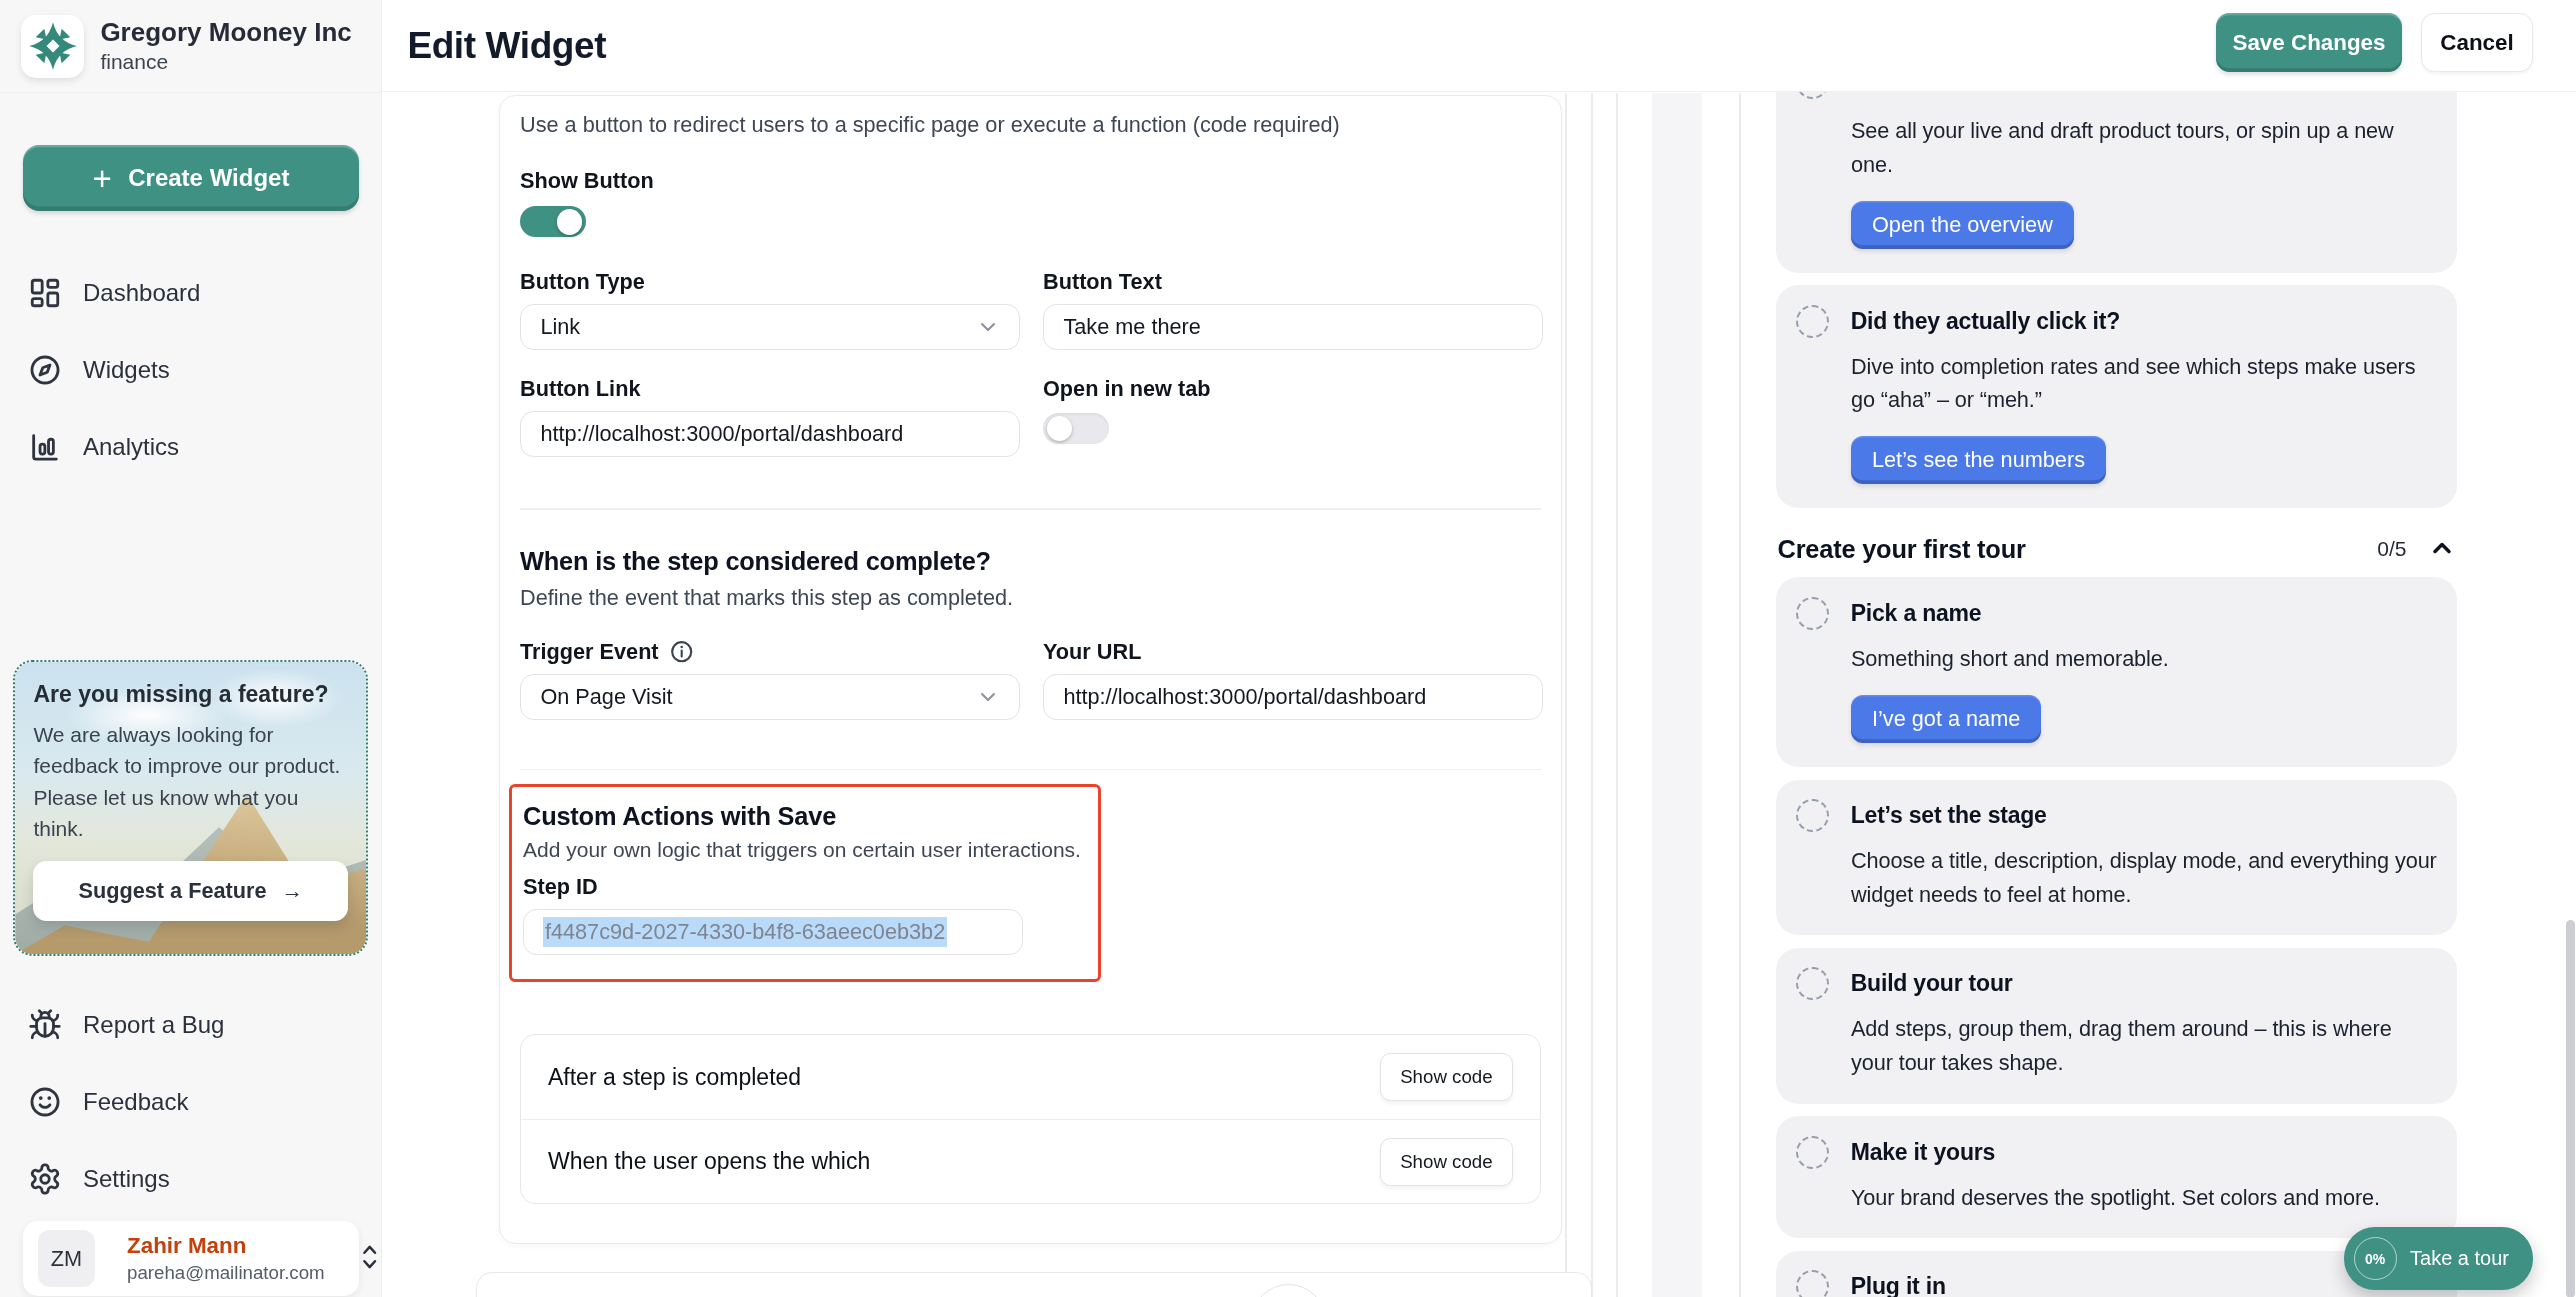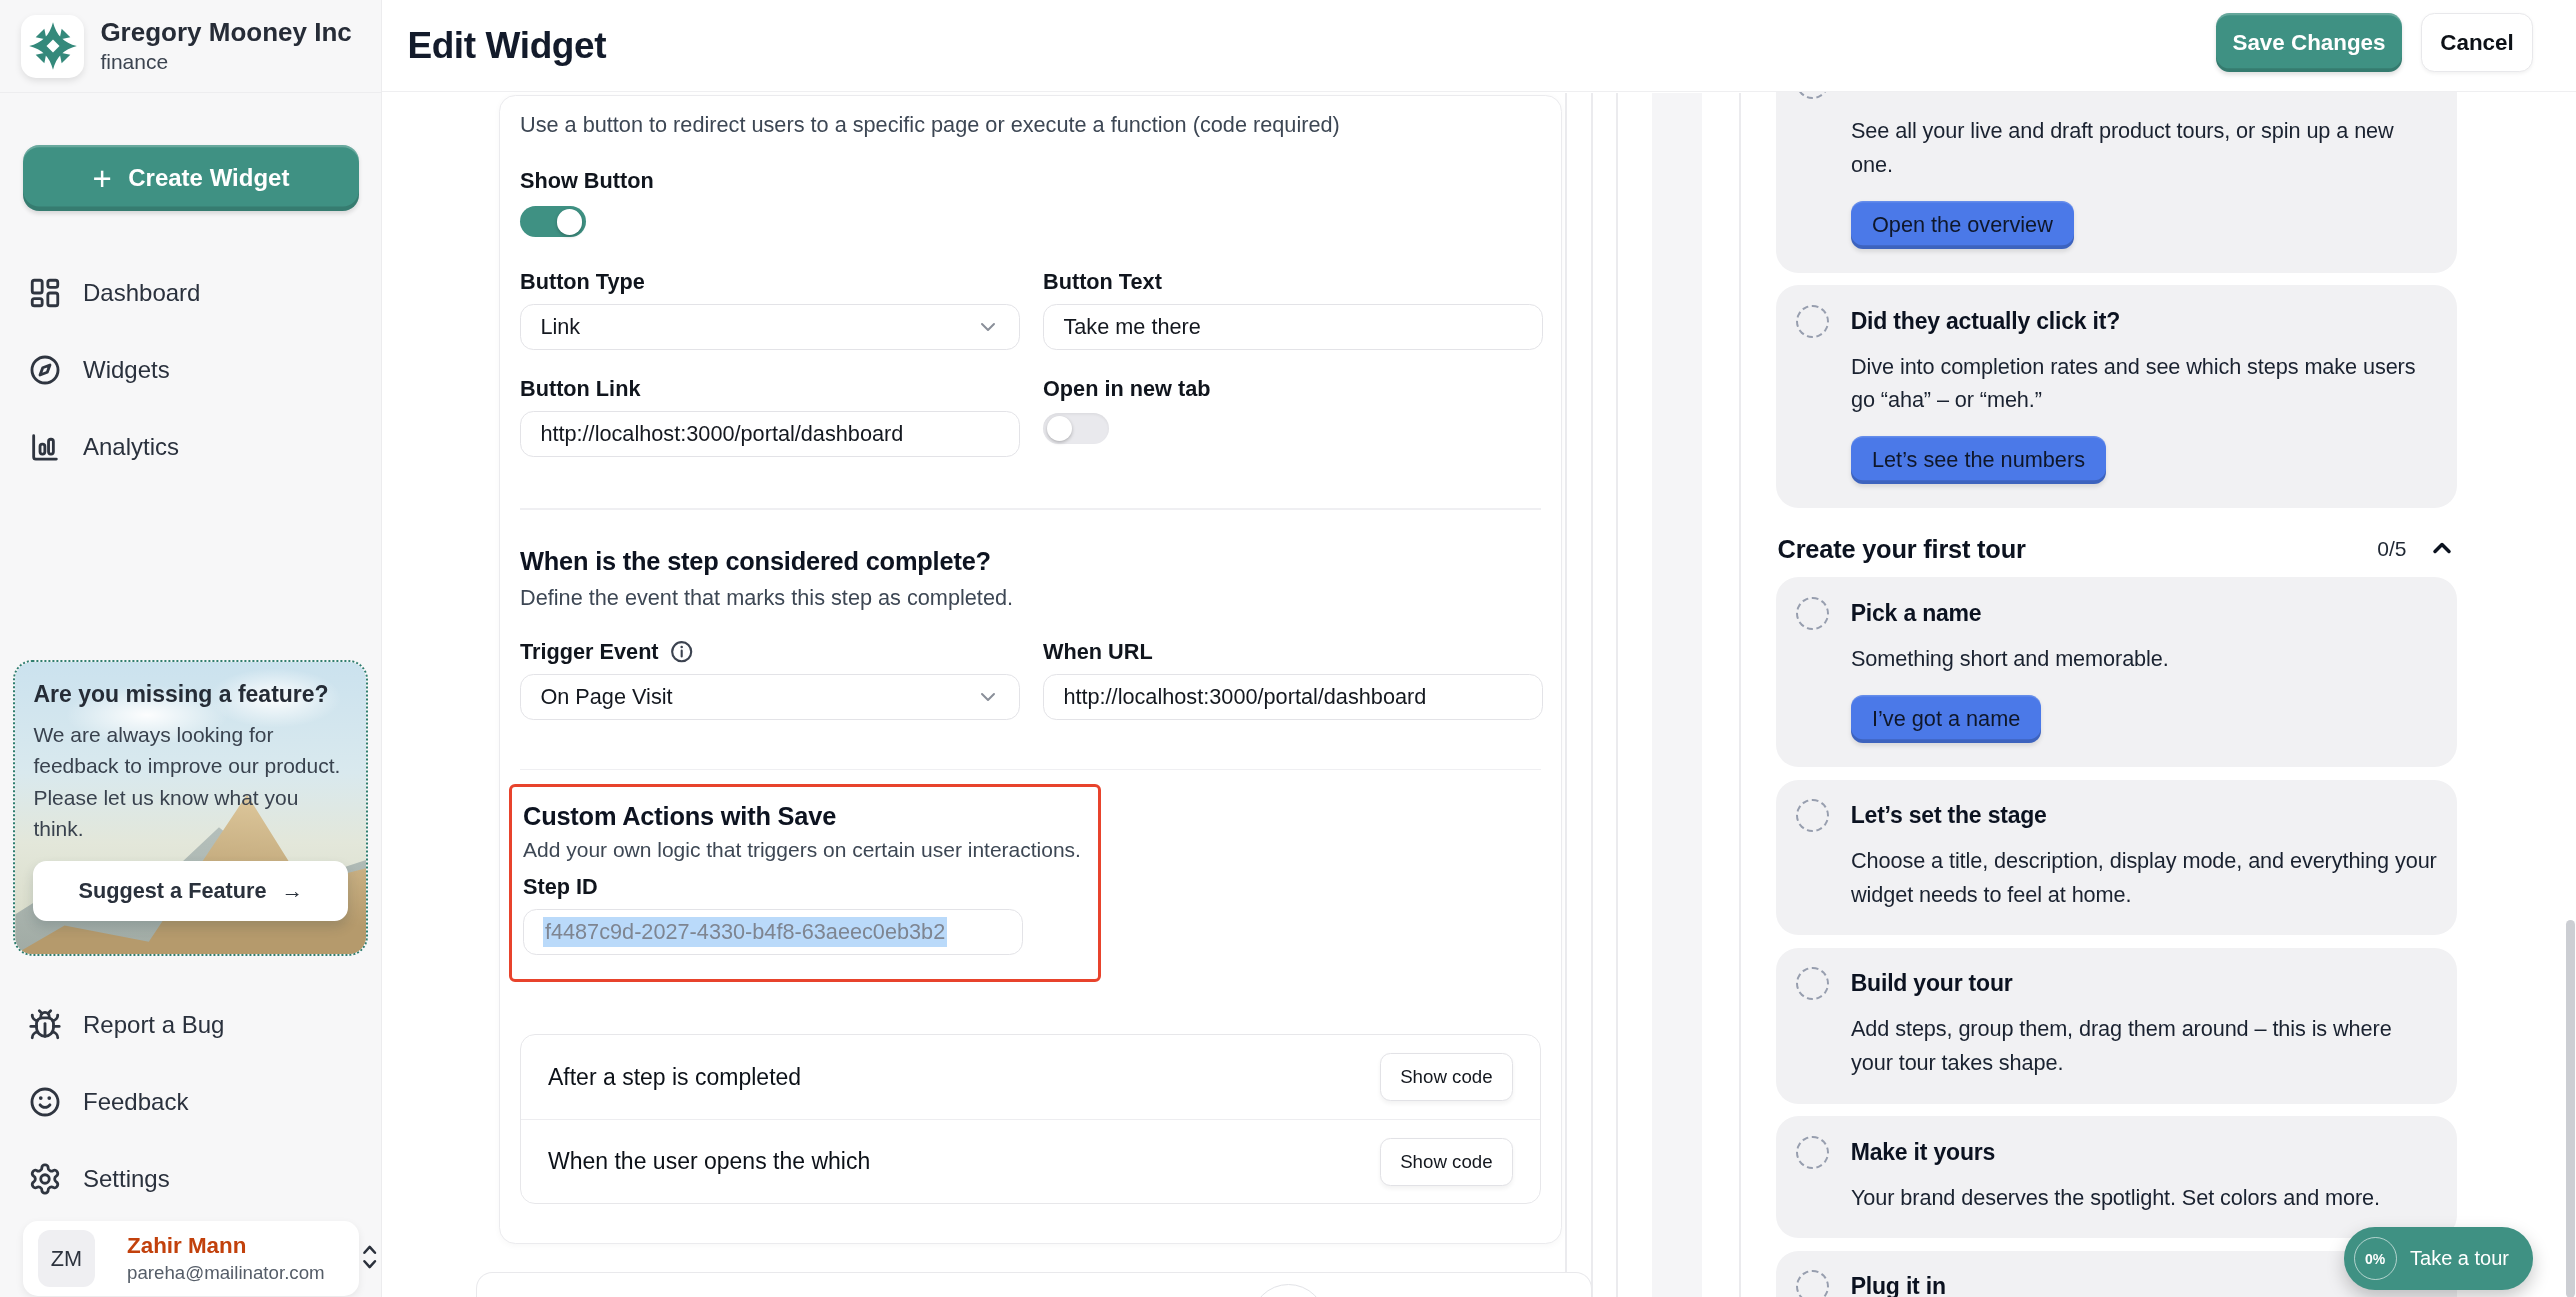--- a/index.html
+++ b/index.html
@@ -84,21 +84,21 @@
   .vline{position:absolute;top:93px;bottom:0;width:1.5px;background:#ebebee;}
   .gray-band{position:absolute;left:1652px;top:93px;bottom:0;width:50px;background:#f5f5f7;}
 
   
   .rpanel{position:absolute;left:1776px;top:63px;width:681px;z-index:1;}
   .rcard{background:#f1f1f3;border-radius:22.4px;padding:19.4px 20px 24px;margin-bottom:12.7px;}
   .rtitle-row{display:flex;align-items:center;gap:21.7px;}
   .radio{width:33px;height:33px;border:2.2px dashed #979eae;border-radius:50%;flex:none;cursor:pointer;}
   .rtitle{font-size:23px;font-weight:600;color:#0b1220;letter-spacing:-0.2px;}
   .rdesc{margin:12px 0 0 55px;font-size:21.7px;color:#1a2230;line-height:1.55;letter-spacing:-0.1px;max-width:606px;}
-  .rbtn{margin:19.4px 0 0 55px;display:inline-flex;align-items:center;height:48px;padding:0 21px;background:var(--blue);color:#0f172a;border-radius:12px;font-size:21.7px;font-weight:500;box-shadow:inset 0 1.5px 0 rgba(255,255,255,.15),inset 0 -3.7px 0 rgba(0,0,0,.18),0 2.2px 4.5px rgba(0,0,0,.1);cursor:pointer;}
+  .rbtn{margin:19.4px 0 0 55px;display:inline-flex;align-items:center;height:48px;padding:0 21px;background:var(--blue);color:#ffffff;border-radius:12px;font-size:21.7px;font-weight:500;box-shadow:inset 0 1.5px 0 rgba(255,255,255,.15),inset 0 -3.7px 0 rgba(0,0,0,.18),0 2.2px 4.5px rgba(0,0,0,.1);cursor:pointer;}
   .rheader{display:flex;align-items:center;margin:25.4px 1.5px 12.7px;}
   .rheader-title{flex:1;font-size:25.4px;font-weight:700;color:#0c1320;letter-spacing:-0.2px;}
   .rprogress{font-size:21px;color:#1f2733;margin-right:21px;}
   .rchevron svg{width:28px;height:28px;stroke:#0c1320;stroke-width:3;fill:none;stroke-linecap:round;stroke-linejoin:round;}
   .rcard.clipped{padding-top:3px;}
   .rcard.clipped .rdesc{margin-top:15px;}
 
   
   .tour-pill{position:absolute;right:43px;top:1227px;height:63px;border-radius:31px;background:var(--teal);display:flex;align-items:center;gap:13.4px;padding:0 24px 0 9.7px;box-shadow:0 7.5px 18px rgba(0,0,0,.22);z-index:7;cursor:pointer;}
   .tour-ring{width:43px;height:43px;border-radius:50%;border:1.5px solid rgba(255,255,255,.6);display:flex;align-items:center;justify-content:center;color:#fff;font-size:14px;font-weight:700;}
@@ -292,21 +292,21 @@
             </svg>
         </div>
         <div class="control select">
           <span>On Page Visit</span>
           <svg viewBox="0 0 24 24">
               <polyline points="6,9 12,15 18,9"></polyline>
             </svg>
         </div>
       </div>
       <div class="field">
-        <div class="lbl">When URL</div>
+        <div class="lbl">Your URL</div>
         <input class="control" value="http://localhost:3000/portal/dashboard" style="">
       </div>
     </div>
 
     <div class="divider" style="margin-top:49px;"></div>
 
     <div class="red-box">
       <div class="h2">Custom Actions with Save</div>
       <div class="sub">Add your own logic that triggers on certain user interactions.</div>
       <div class="lbl" style="margin-top:12px;">Step ID</div>

